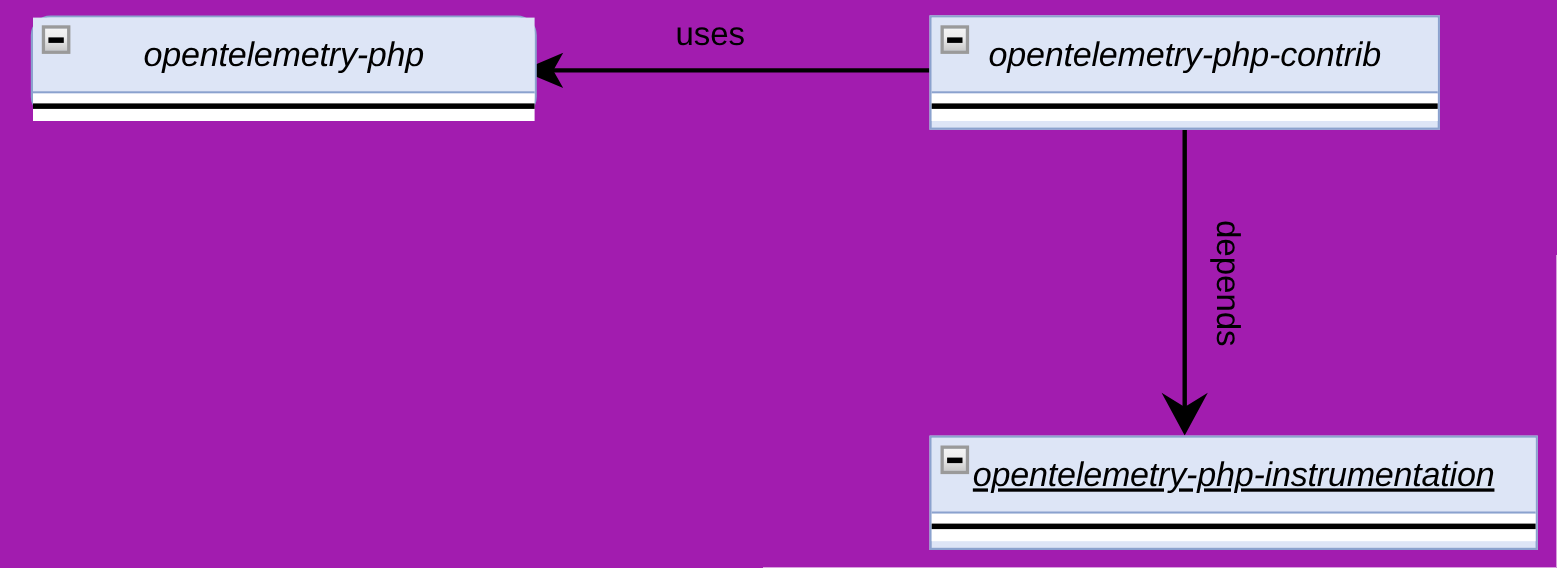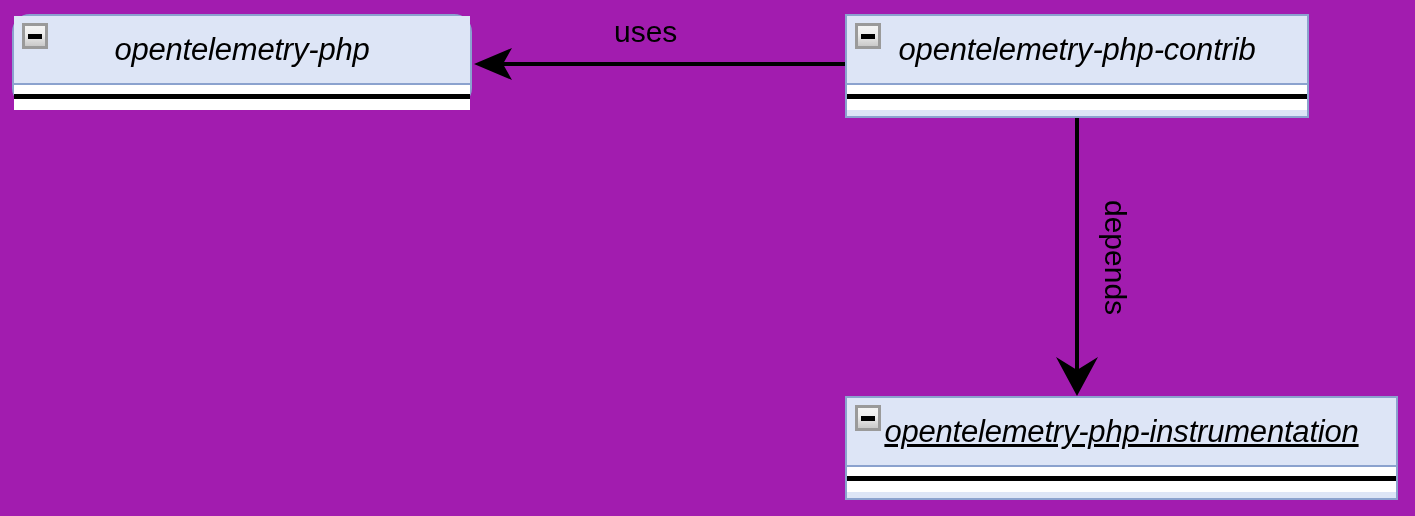--- a/index.html
+++ b/index.html
@@ -124,21 +124,21 @@
     <g>
       <line x1="1077" y1="118" x2="1077" y2="378" stroke="#000000" stroke-width="4"></line>
       <path d="M 1077 396 L 1056 357 L 1077 370 L 1098 357 Z" fill="#000000"></path>
     </g>
   </svg>
 
   <div class="edge-label" style="left:614px; top:17px;">uses</div>
 
   <div class="edge-label edge-label-vertical" style="left:1130px; top:200px;">depends</div>
 
-  <div class="uml-box" style="left:12px; top:14px; width:460px; height:92px;border-radius:18px;">
+  <div class="uml-box" style="left:28px; top:14px; width:460px; height:92px;border-radius:18px;">
     <div class="uml-box-header">
       <span class="collapse-icon">
           <i></i>
         </span>
       <span class="uml-box-title">opentelemetry-php</span>
     </div>
     <div class="uml-box-body"></div>
   </div>
 
   <div class="uml-box" style="left:845px; top:14px; width:464px; height:104px;">

